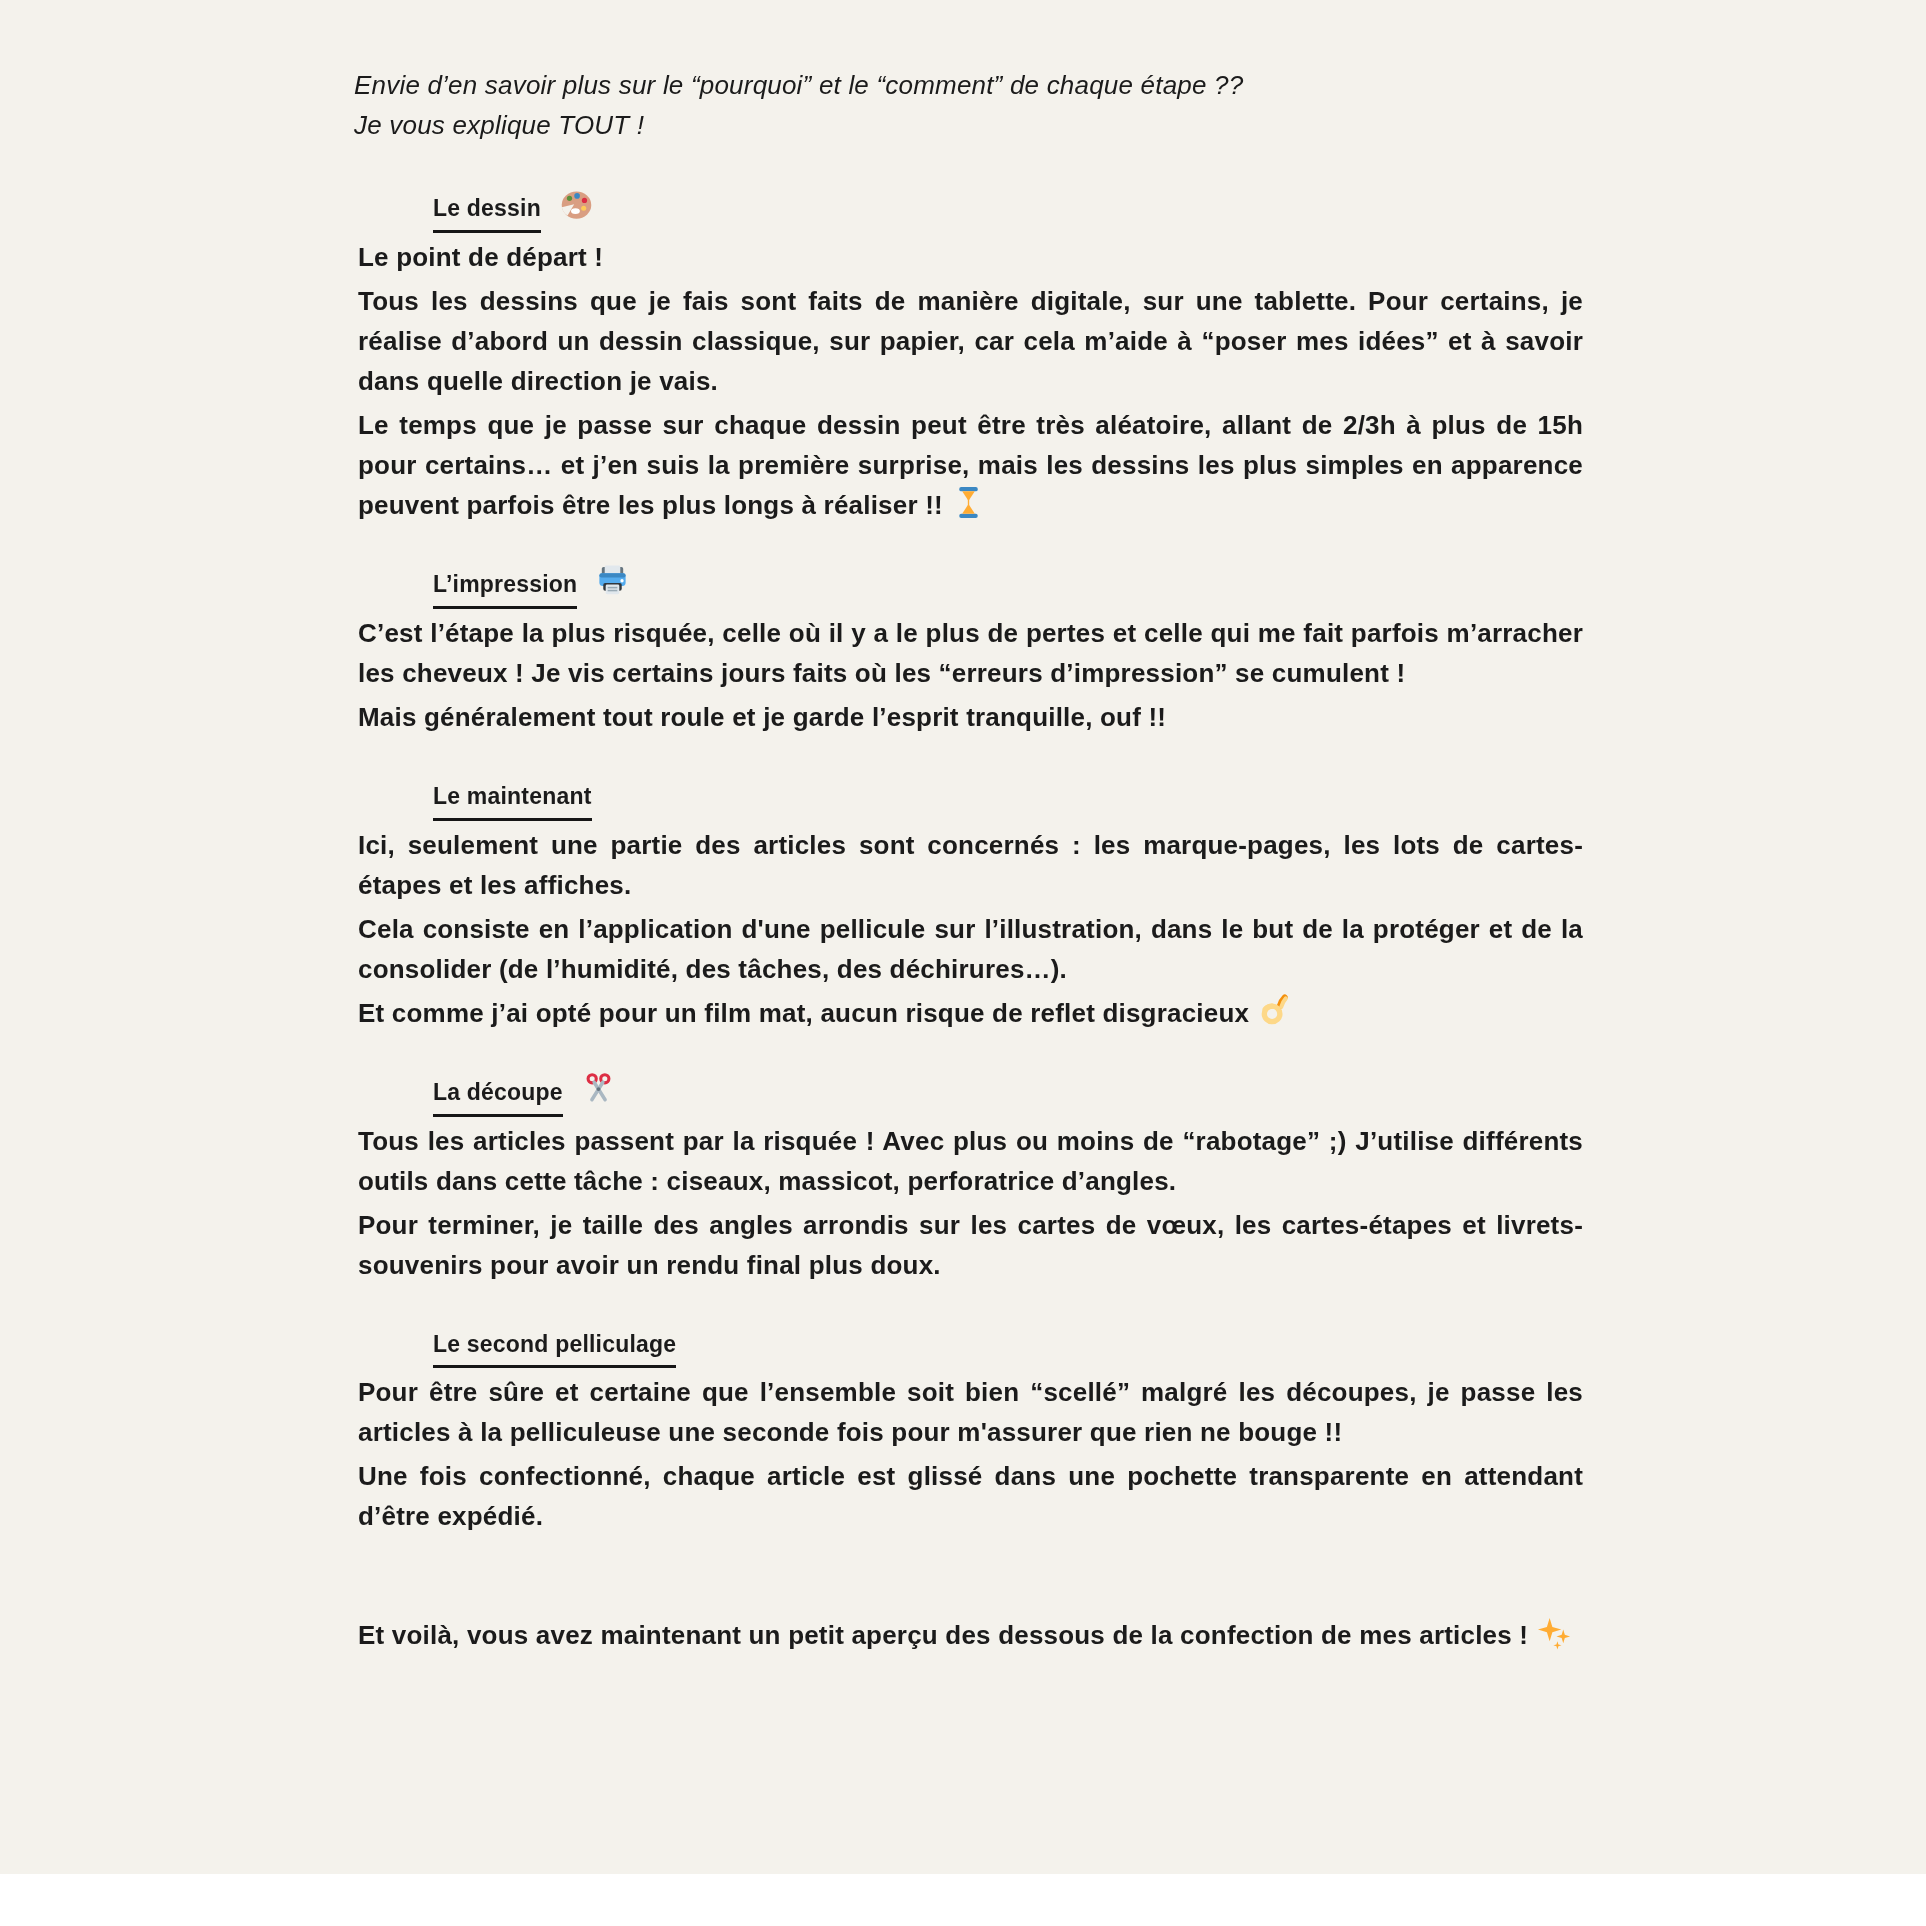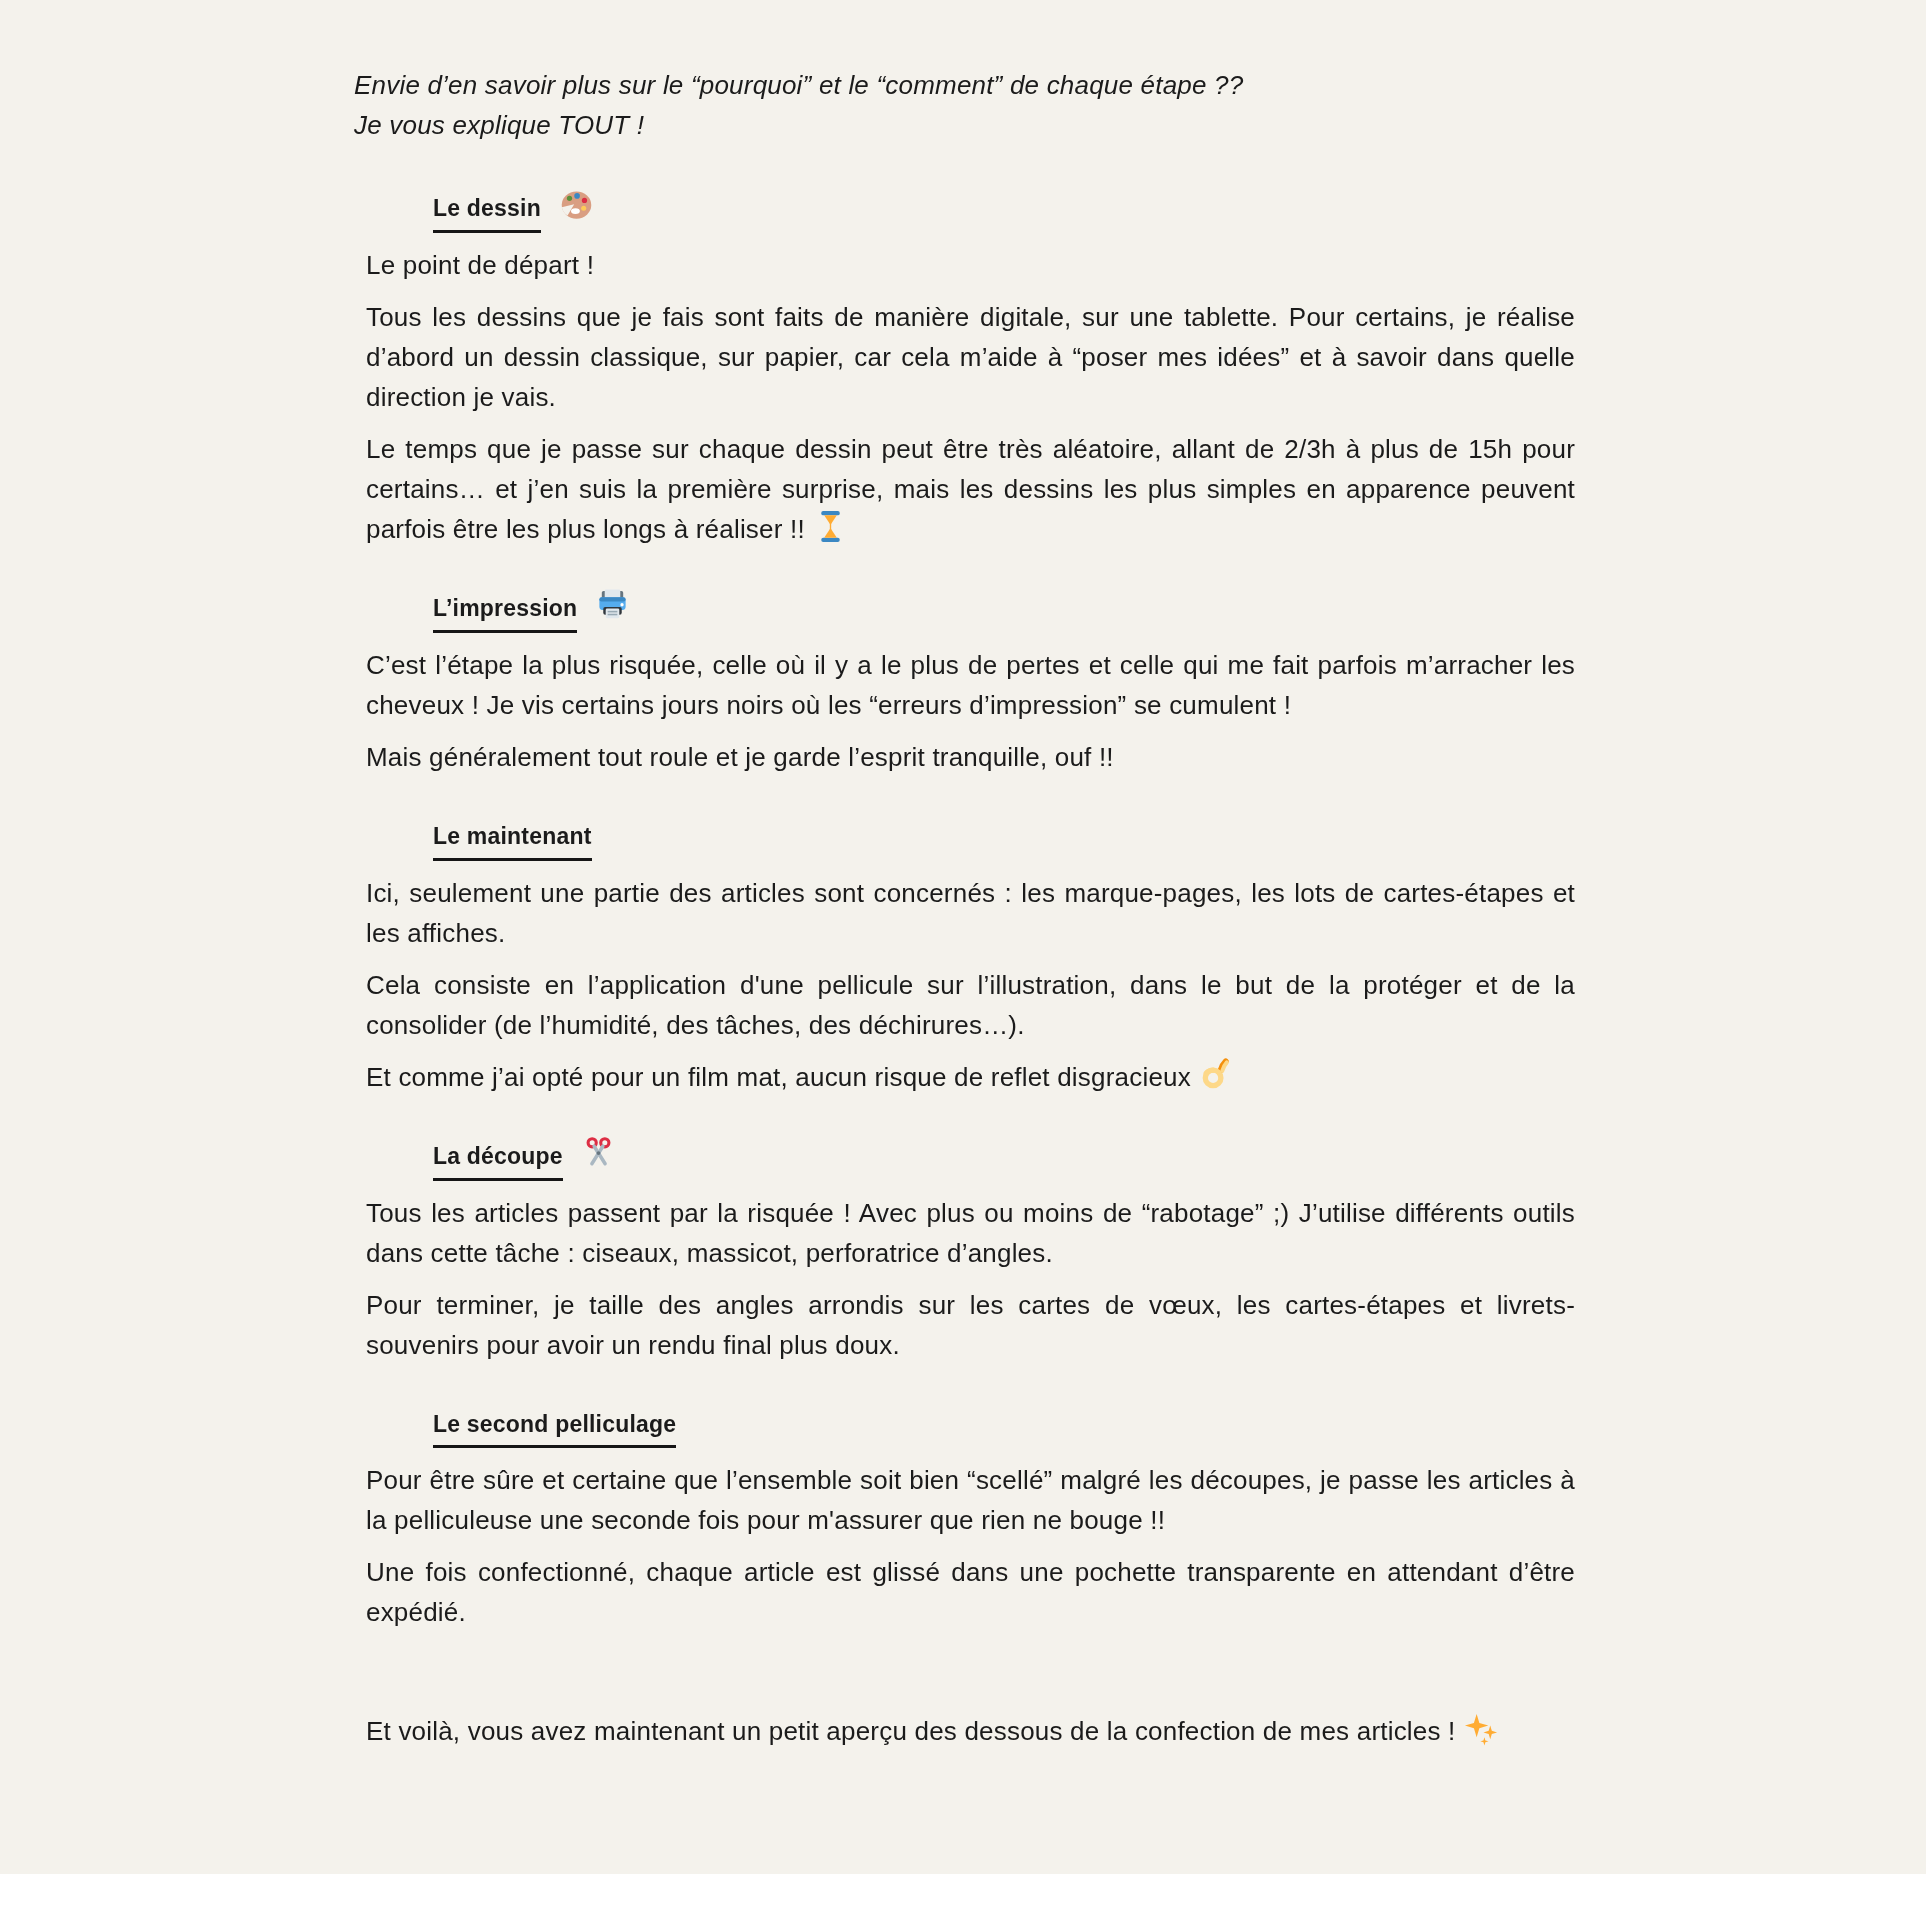--- a/index.html
+++ b/index.html
@@ -27,23 +27,24 @@
     font-size:23px;
     font-weight:700;
     line-height:40px;
   }
   .heading-text{
     display:inline-block;
     border-bottom:3.5px solid #161616;
     padding-bottom:1.9px;
   }
   .body-par{
-    margin:12px;
+    margin:4px;
     text-align:justify;
     text-justify:inter-word;
+    font-weight:bold;
   }
   .emoji{
     display:inline-block;
     width:35px;height:35px;
     vertical-align:-6.2px;
   }
   .emoji svg{width:100%;height:100%;display:block;}
   .heading-emoji{margin-left:17.7px;vertical-align:-7px;}
   .inline-emoji{margin-left:8.5px;}
   .closing-par{margin-top:79px;}
@@ -86,21 +87,21 @@
                 <rect x="24" y="3" width="5" height="9" rx="1.8" fill="#66757F"></rect>
                 <rect x="10" y="1.5" width="16" height="11" rx="1.5" fill="#E1E8ED"></rect>
                 <rect x="4.5" y="9.5" width="27" height="13" rx="3.2" fill="#55ACEE"></rect>
                 <rect x="4.5" y="9.5" width="27" height="4.5" rx="2.2" fill="#3B88C3"></rect>
                 <circle cx="27.8" cy="17.2" r="1.7" fill="#FFFFFF"></circle>
                 <rect x="8.5" y="19.5" width="19" height="8" rx="2" fill="#31373D"></rect>
                 <rect x="11" y="21" width="14" height="10" rx="1.5" fill="#E1E8ED"></rect>
                 <rect x="13" y="23.5" width="10" height="1.6" fill="#99AAB5"></rect>
                 <rect x="13" y="26.5" width="10" height="1.6" fill="#99AAB5"></rect>
               </svg></span></h2>
-          <p class="body-par"><span>C’est l’étape la plus risquée, celle où il y a le plus de pertes et celle qui me fait parfois m’arracher les cheveux ! Je vis certains jours noirs où les “erreurs d’impression” se cumulent !</span></p>
+          <p class="body-par"><span>C’est l’étape la plus risquée, celle où il y a le plus de pertes et celle qui me fait parfois m’arracher les cheveux ! Je vis certains jours faits où les “erreurs d’impression” se cumulent !</span></p>
           <p class="body-par"><span>Mais généralement tout roule et je garde l’esprit tranquille, ouf !!</span></p>
         </section>
         <section class="doc-section">
           <h2 class="heading"><span class="heading-text">Le maintenant</span></h2>
           <p class="body-par"><span>Ici, seulement une partie des articles sont concernés : les marque-pages, les lots de cartes-étapes et les affiches.</span></p>
           <p class="body-par"><span>Cela consiste en l’application d'une pellicule sur l’illustration, dans le but de la protéger et de la consolider (de l’humidité, des tâches, des déchirures…).</span></p>
           <p class="body-par"><span>Et comme j’ai opté pour un film mat, aucun risque de reflet disgracieux</span><span class="emoji inline-emoji"><svg viewBox="0 0 36 36">
                 <path d="M27.5 4.5 C25 7 23.3 10 22.3 13.5" stroke="#F4900C" stroke-width="6" fill="none" stroke-linecap="round"></path>
                 <path d="M28.6 5.6 C26.5 8 24.9 10.8 24 14.2" stroke="#FDD888" stroke-width="4.2" fill="none" stroke-linecap="round"></path>
                 <circle cx="14.5" cy="21.5" r="8" fill="none" stroke="#FDD888" stroke-width="5.5"></circle>

